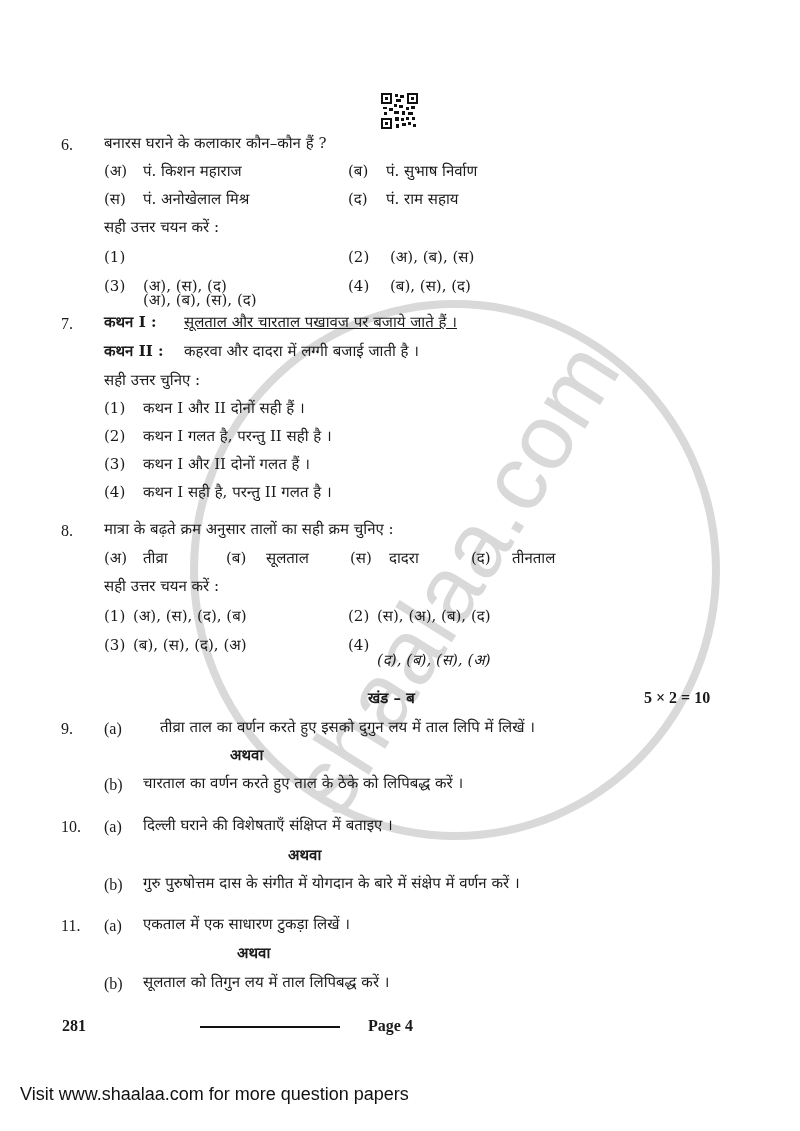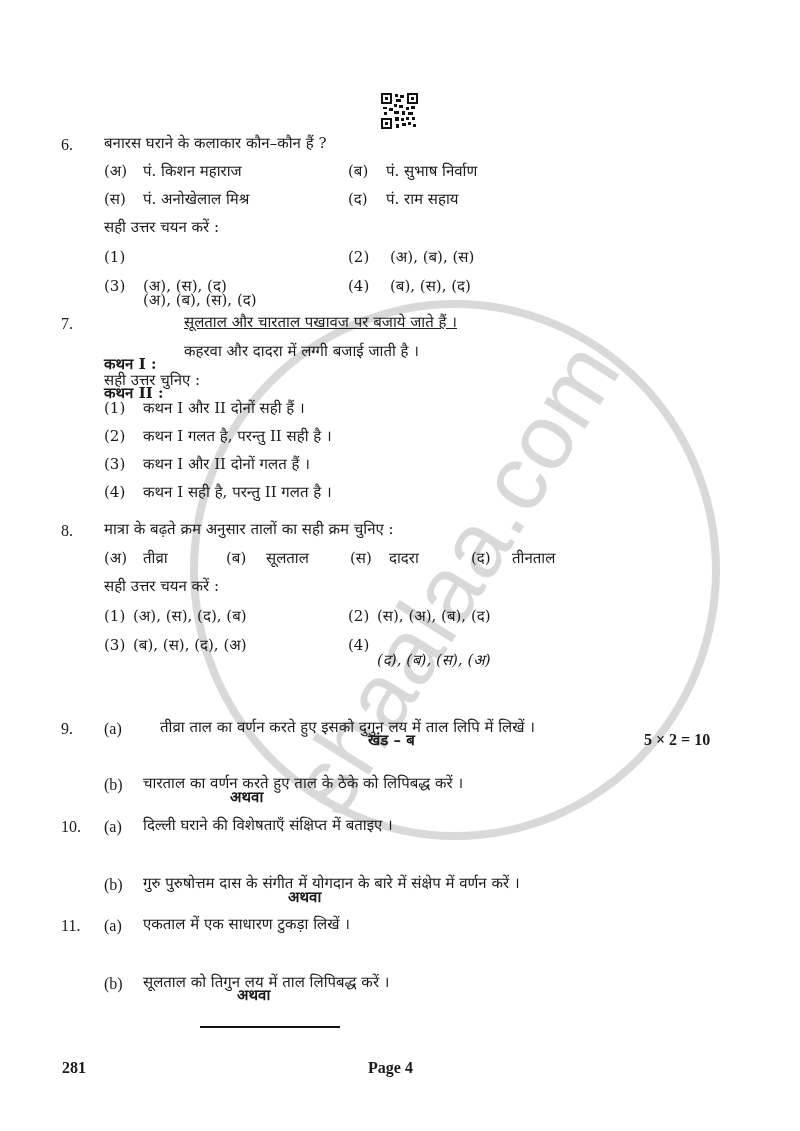--- a/index.html
+++ b/index.html
@@ -5,21 +5,21 @@
     html, body { margin: 0; padding: 0; background: #ffffff; }
     body {
       width: 800px; height: 1131px; position: relative; overflow: hidden;
       font-family: "DejaVu Serif", "Liberation Serif", serif;
       color: #1a1a1a;
     }
     .page { position: absolute; inset: 0; }
     .abs { position: absolute; white-space: nowrap; }
     .t { font-size: 15px; line-height: 20px; }
     .num { font-family: "Liberation Serif", "DejaVu Serif", serif; font-size: 16px; }
-    .bold { font-weight: bold; margin-top: 42px; }
+    .bold { font-weight: bold; }
 
     
     .wm-circle {
       position: absolute; left: 190px; top: 300px; width: 530px; height: 540px;
       border: 8px solid #d9d9d9; border-radius: 50%; box-sizing: border-box;
       pointer-events: none;
     }
     .wm-text {
       position: absolute; left: 175px; top: 525px; width: 560px; text-align: center;
       font-family: "Liberation Sans", "DejaVu Sans", sans-serif;
@@ -175,13 +175,14 @@
     <div class="abs t" style="left:143px;top:914px;">एकताल में एक साधारण टुकड़ा लिखें ।</div>
     <div class="abs t bold" style="left:237px;top:943px;">अथवा</div>
     <div class="abs t num" style="left:104px;top:974px;">(b)</div>
     <div class="abs t" style="left:143px;top:972px;">सूलताल को तिगुन लय में ताल लिपिबद्ध करें ।</div>
   </div>
 
   <div class="abs t bold num" style="left:62px;top:1016px;">281</div>
   <div class="footer-line"></div>
   <div class="abs t bold num" style="left:368px;top:1016px;">Page 4</div>
 
+  <div class="visit">Visit www.shaalaa.com for more question papers</div>
 </div>
 
 </body></html>

